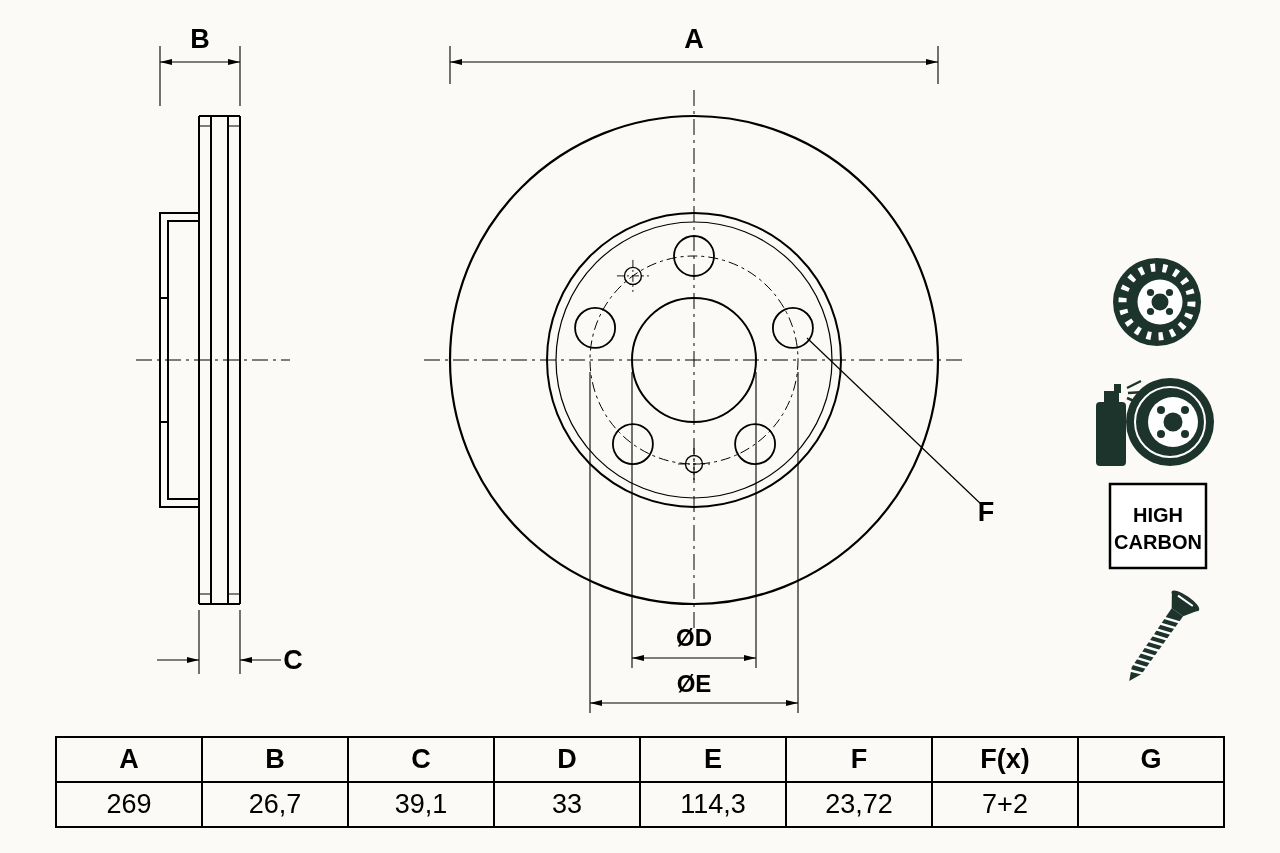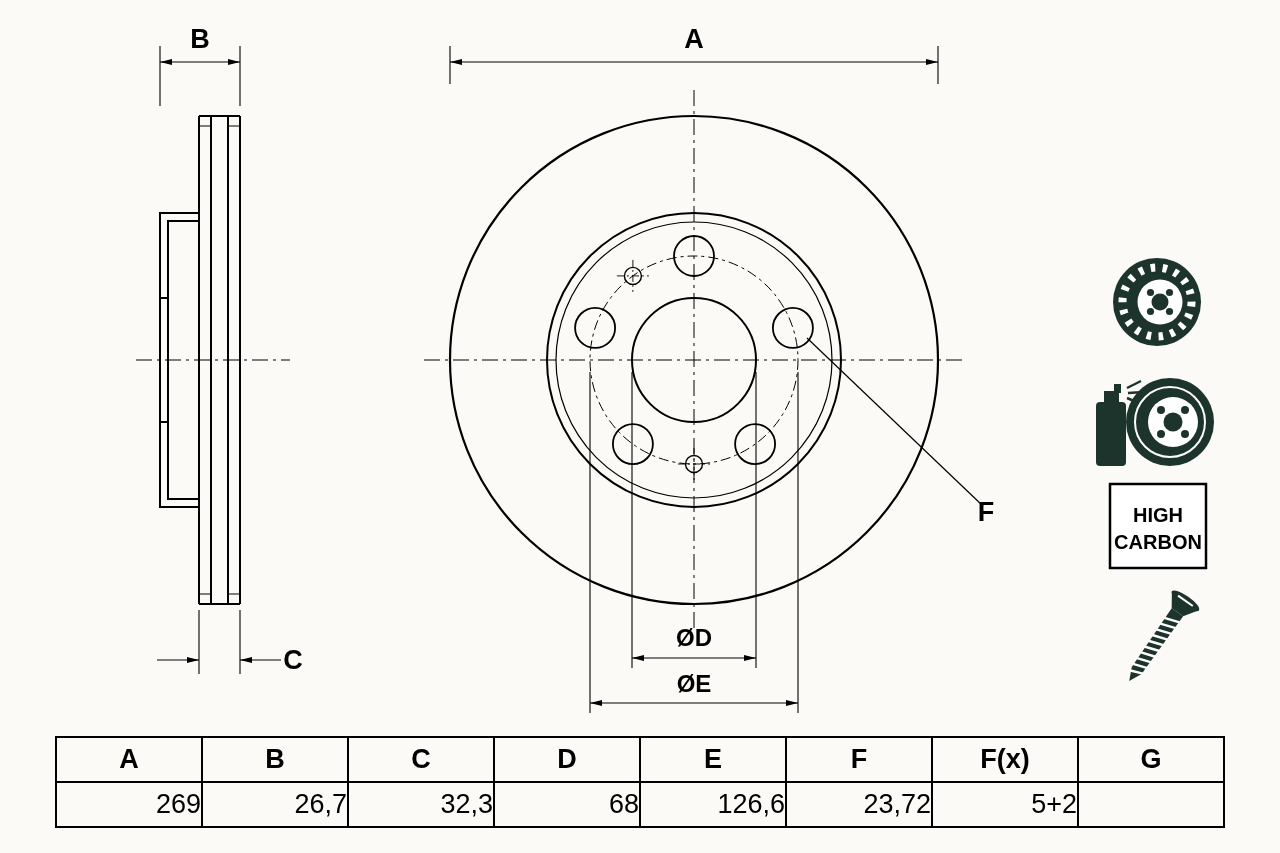--- a/index.html
+++ b/index.html
@@ -40,21 +40,21 @@
   .dim-table th, .dim-table td {
     border: 2px solid #000;
     height: 45px;
     text-align: center;
     vertical-align: middle;
     font-size: 27px;
     padding: 0;
     color: #000;
   }
   .dim-table th { font-weight: 700; }
-  .dim-table td { font-weight: 400; text-align: right; }
+  .dim-table td { font-weight: 400; }
 </style>
 </head>
 <body>
 
 <div class="canvas">
 
   <svg class="drawing" width="1280" height="730" viewBox="0 0 1280 730">
     <defs>
       <marker id="arr" viewBox="0 0 12 8" refX="12" refY="4" markerWidth="12" markerHeight="8" orient="auto-start-reverse" markerUnits="userSpaceOnUse">
         <path d="M0,1 L12,4 L0,7 Z" fill="#000"></path>
@@ -189,23 +189,23 @@
         <th>E</th>
         <th>F</th>
         <th>F(x)</th>
         <th>G</th>
       </tr>
     </thead>
     <tbody>
       <tr>
         <td>269</td>
         <td>26,7</td>
-        <td>32,3</td>
-        <td>68</td>
-        <td>126,6</td>
+        <td>39,1</td>
+        <td>33</td>
+        <td>114,3</td>
         <td>23,72</td>
-        <td>5+2</td>
+        <td>7+2</td>
         <td></td>
       </tr>
     </tbody>
   </table>
 
 </div>
 
 </body></html>

